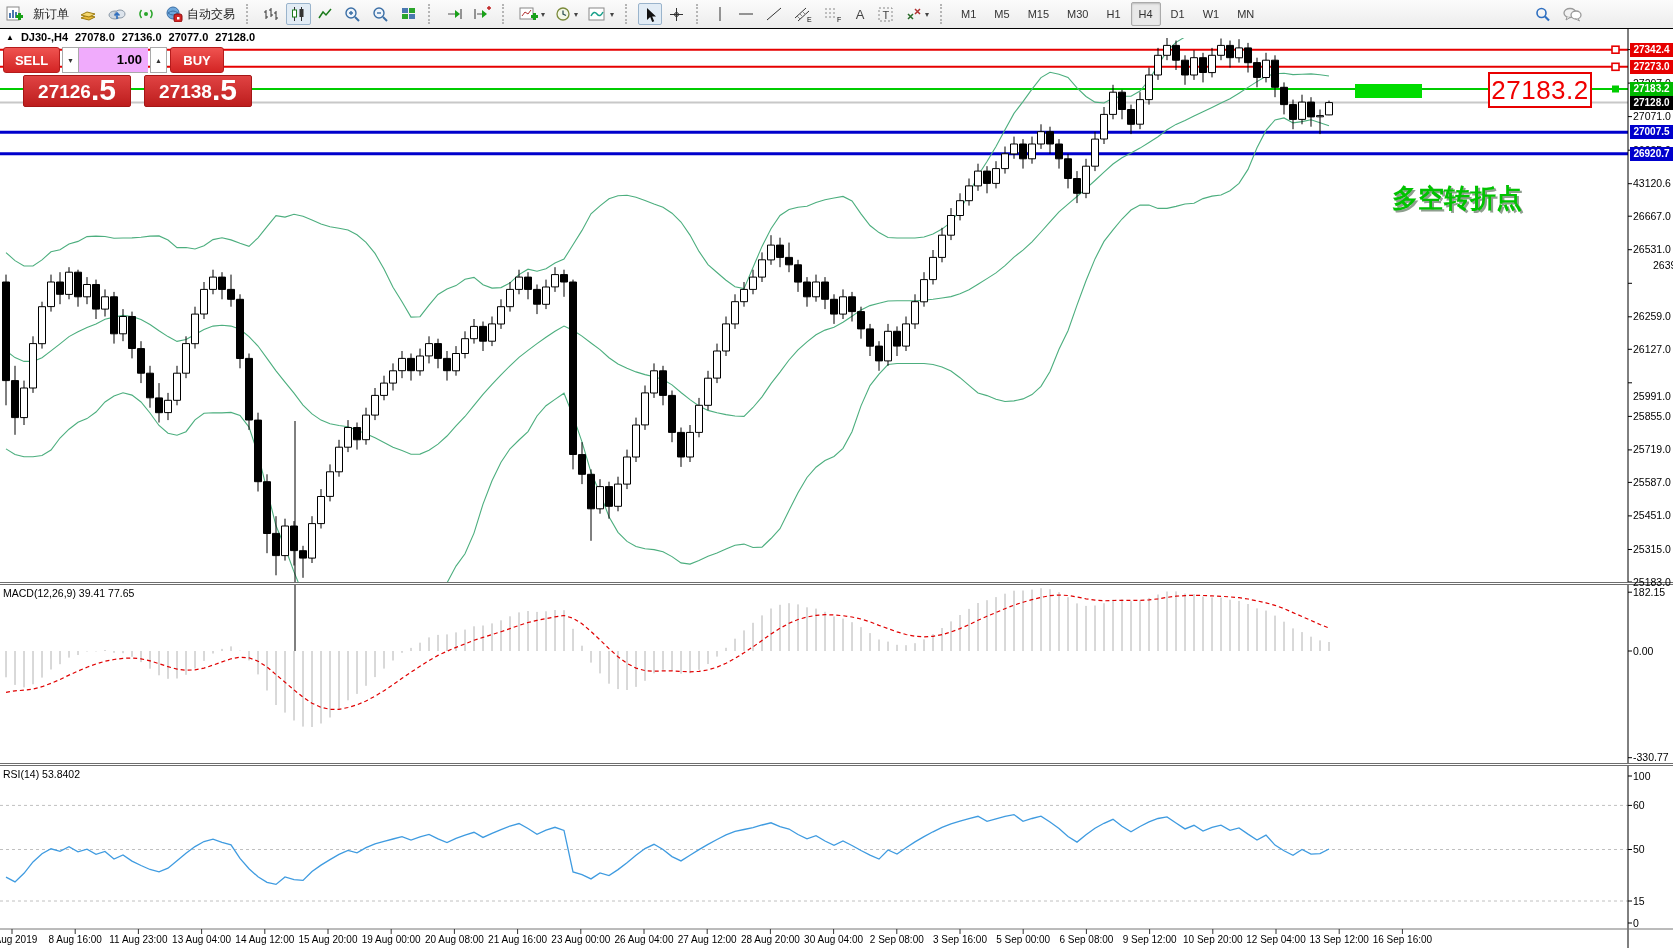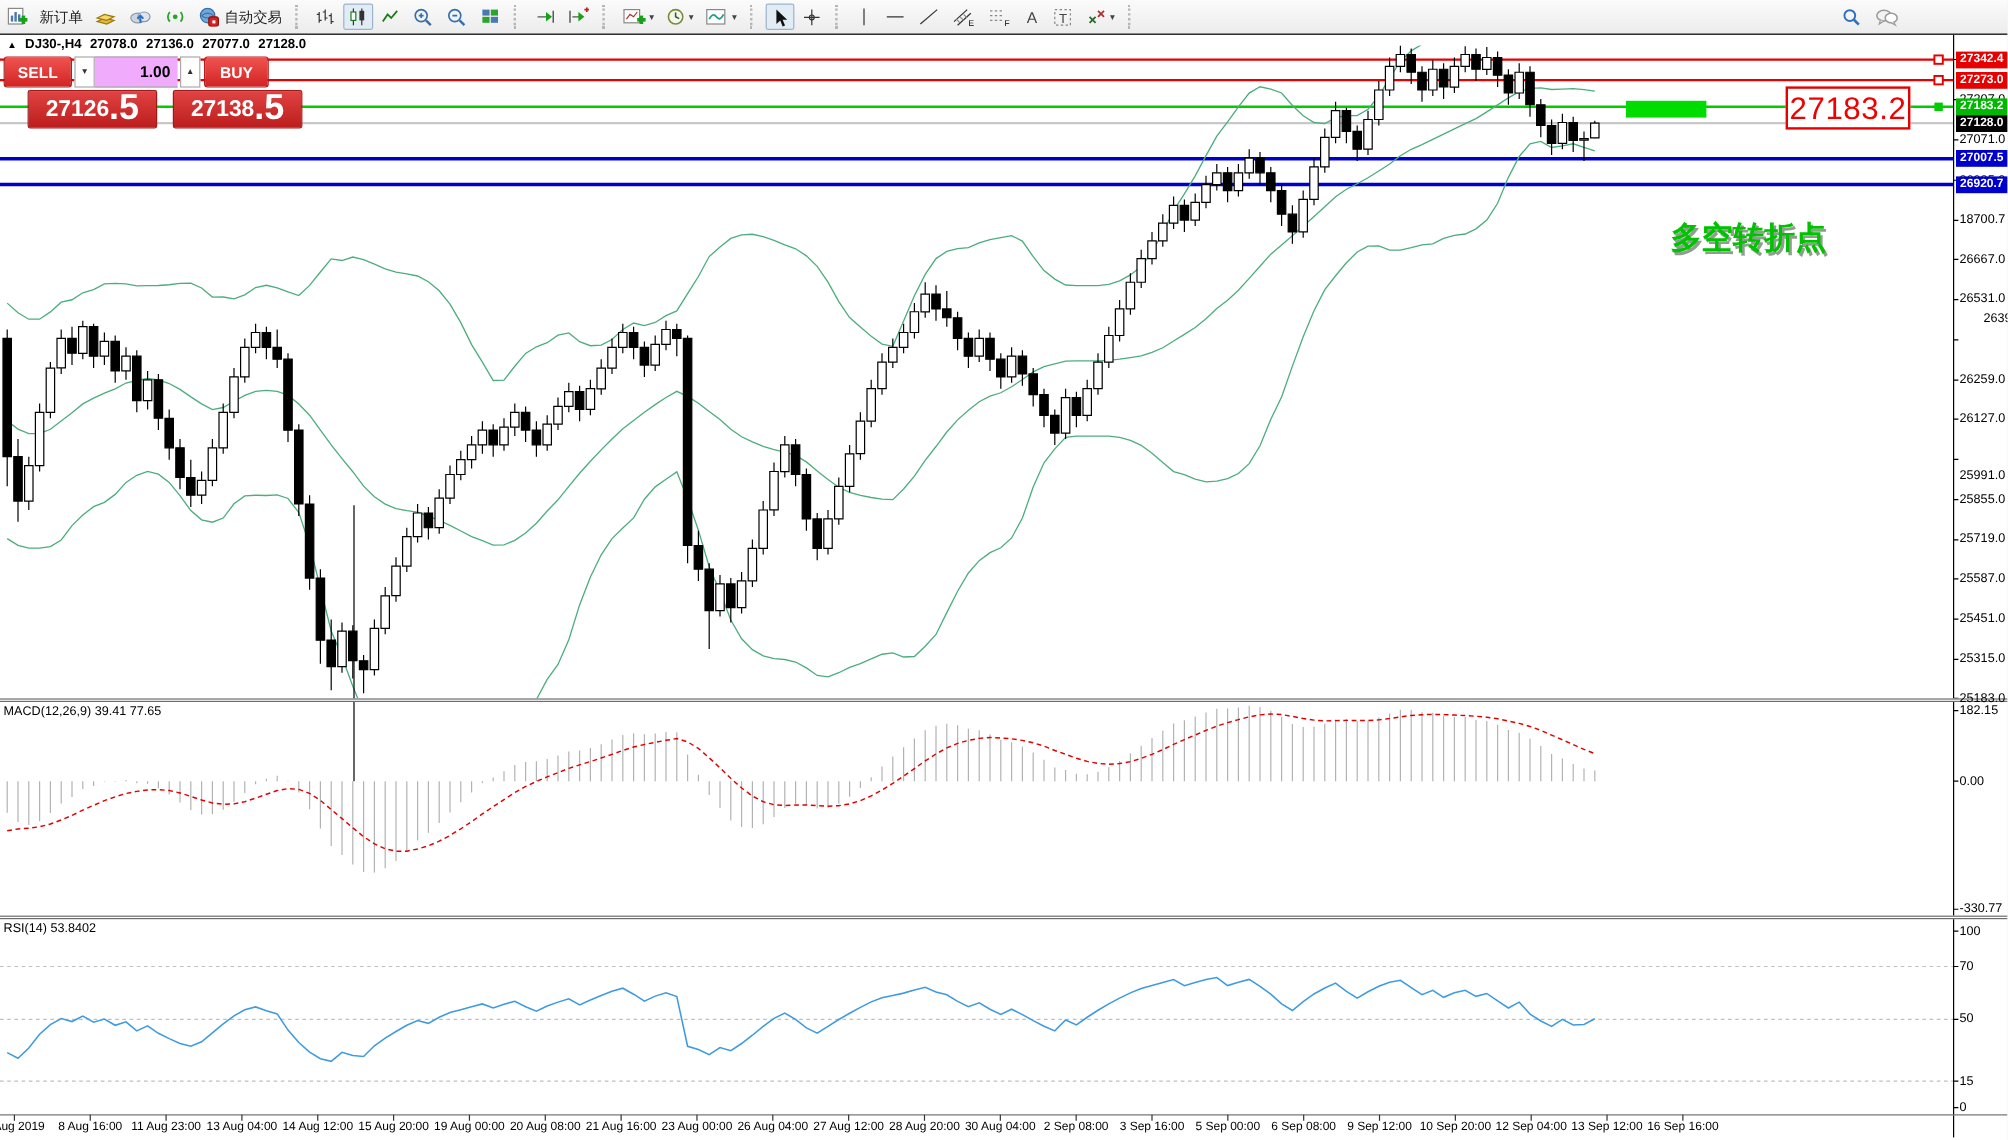--- a/index.html
+++ b/index.html
@@ -234,20 +234,31 @@
       </svg>
   </div>
   <div class="tb-btn">
     <svg width="18" height="16">
         <path d="M3 13 L8 8 M8 13 L3 8" stroke="#2a6a2a" stroke-width="1.5"></path>
         <path d="M10 3 L15 8 M15 3 L10 8" stroke="#b03030" stroke-width="1.5"></path>
       </svg>
     <span class="tb-dd">▾</span>
   </div>
   <div class="tb-sep"></div>
+  <div id="tf-box" style="display:flex;">
+      <div class="tf-btn">M1</div>
+      <div class="tf-btn">M5</div>
+      <div class="tf-btn">M15</div>
+      <div class="tf-btn">M30</div>
+      <div class="tf-btn">H1</div>
+      <div class="tf-btn active">H4</div>
+      <div class="tf-btn">D1</div>
+      <div class="tf-btn">W1</div>
+      <div class="tf-btn">MN</div>
+    </div>
   <div class="tb-right">
     <div class="tb-btn">
       <svg width="18" height="17">
           <circle cx="7.5" cy="7" r="4.5" fill="none" stroke="#2f6fc0" stroke-width="1.6"></circle>
           <path d="M11 10.5 L15 14.5" stroke="#2f6fc0" stroke-width="2.2"></path>
         </svg>
     </div>
     <div class="tb-btn">
       <svg width="20" height="17">
           <ellipse cx="8" cy="7" rx="6" ry="4.5" fill="#f2f2f2" stroke="#9a9a9a" stroke-width="1.3"></ellipse>
@@ -390,38 +401,38 @@
   <div class="pane-sep" style="top:734px;"></div>
 
   <div class="ind-label" style="top:558px;">MACD(12,26,9) 39.41 77.65</div>
   <div class="ind-label" style="top:739px;">RSI(14) 53.8402</div>
 
   <div id="overlays">
       <div class="axis-label" style="top: 14.1px;">27343.0</div>
       <div class="axis-label" style="top: 47.6px;">27207.0</div>
       <div class="axis-label" style="top: 81.1px;">27071.0</div>
       <div class="axis-label" style="top: 114.7px;">26935.0</div>
-      <div class="axis-label" style="top: 148.2px;">18700.7</div>
+      <div class="axis-label" style="top: 148.2px;">43120.6</div>
       <div class="axis-label" style="top: 180.7px;">26667.0</div>
       <div class="axis-label" style="top: 214.2px;">26531.0</div>
       <div class="axis-label" style="top: 230px; margin-left: 20px;">26395.0</div>
       <div class="axis-label" style="top: 281.3px;">26259.0</div>
       <div class="axis-label" style="top: 313.8px;">26127.0</div>
       <div class="axis-label" style="top: 361px;">25991.0</div>
       <div class="axis-label" style="top: 380.9px;">25855.0</div>
       <div class="axis-label" style="top: 414.4px;">25719.0</div>
       <div class="axis-label" style="top: 446.9px;">25587.0</div>
       <div class="axis-label" style="top: 480.4px;">25451.0</div>
       <div class="axis-label" style="top: 514px;">25315.0</div>
       <div class="axis-label" style="top: 546.5px;">25183.0</div>
       <div class="axis-label" style="top: 556.7px;">182.15</div>
       <div class="axis-label" style="top: 615.5px;">0.00</div>
       <div class="axis-label" style="top: 722.2px;">-330.77</div>
       <div class="axis-label" style="top: 740.5px;">100</div>
-      <div class="axis-label" style="top: 769.9px;">70</div>
+      <div class="axis-label" style="top: 769.9px;">60</div>
       <div class="axis-label" style="top: 814px;">50</div>
       <div class="axis-label" style="top: 865.5px;">15</div>
       <div class="axis-label" style="top: 887.5px;">0</div>
       <div class="price-badge" style="top: 13.7px; background: rgb(230, 0, 0);">27342.4</div>
       <div class="price-badge" style="top: 30.8px; background: rgb(230, 0, 0);">27273.0</div>
       <div class="price-badge" style="top: 53px; background: rgb(0, 184, 0);">27183.2</div>
       <div class="price-badge" style="top: 66.6px; background: rgb(0, 0, 0);">27128.0</div>
       <div class="price-badge" style="top: 96.3px; background: rgb(0, 0, 204);">27007.5</div>
       <div class="price-badge" style="top: 117.7px; background: rgb(0, 0, 204);">26920.7</div>
       <div class="time-label" style="left: 12px;">7 Aug 2019</div>

